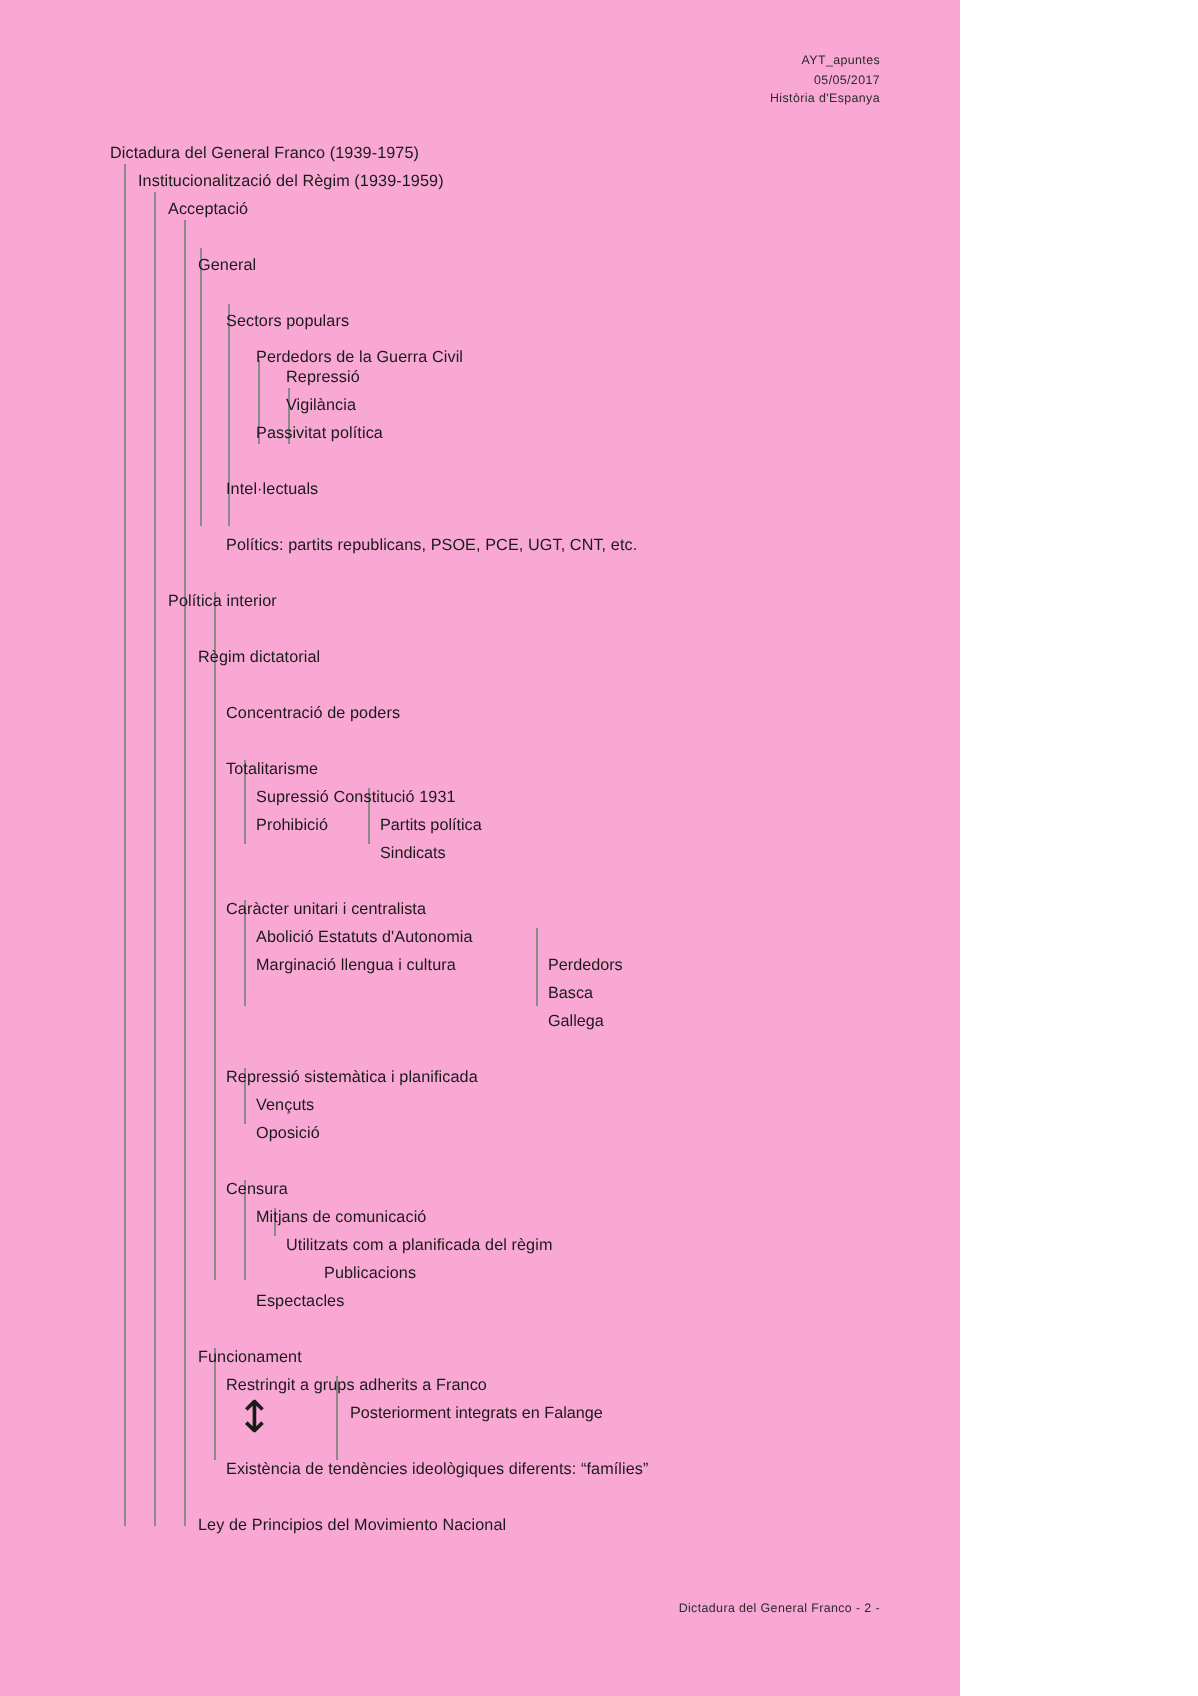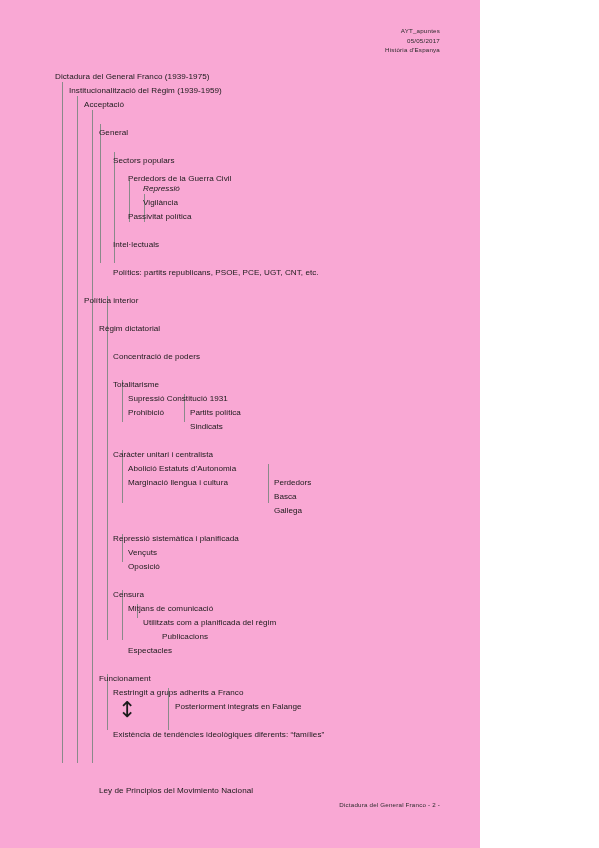--- a/index.html
+++ b/index.html
@@ -138,21 +138,21 @@
     </div>
 
     <div class="node" style="position:absolute; left:113px; top:87px;">
       <span class="node-label">Sectors populars</span>
     </div>
 
     <div class="node" style="position:absolute; left:128px; top:105px;text-align:right;">
       <span class="node-label">Perdedors de la Guerra Civil</span>
     </div>
 
-    <div class="node" style="position:absolute; left:143px; top:115px;font-style:italic;">
+    <div class="node" style="position:absolute; left:143px; top:115px;">
       <span class="node-label">Repressió</span>
     </div>
 
     <div class="node" style="position:absolute; left:143px; top:129px;">
       <span class="node-label">Vigilància</span>
     </div>
 
     <div class="node" style="position:absolute; left:128px; top:143px;">
       <span class="node-label">Passivitat política</span>
     </div>
@@ -264,21 +264,21 @@
     <span class="arrow-glyph" style="left:118px; top:631px;">↕</span>
 
     <div class="side-col" style="left:175px; top:633px;">
       <span class="node-label">Posteriorment integrats en Falange</span>
     </div>
 
     <div class="node" style="position:absolute; left:113px; top:661px;">
       <span class="node-label">Existència de tendències ideològiques diferents: “famílies”</span>
     </div>
 
-    <div class="node" style="position:absolute; left:99px; top:717px;">
+    <div class="node" style="position:absolute; left:99px; top:689px;">
       <span class="node-label">Ley de Principios del Movimiento Nacional</span>
     </div>
 
   </div>
 
   <div class="doc-footer">
     <div>Dictadura del General Franco - 2 -</div>
   </div>
 
 </div>

